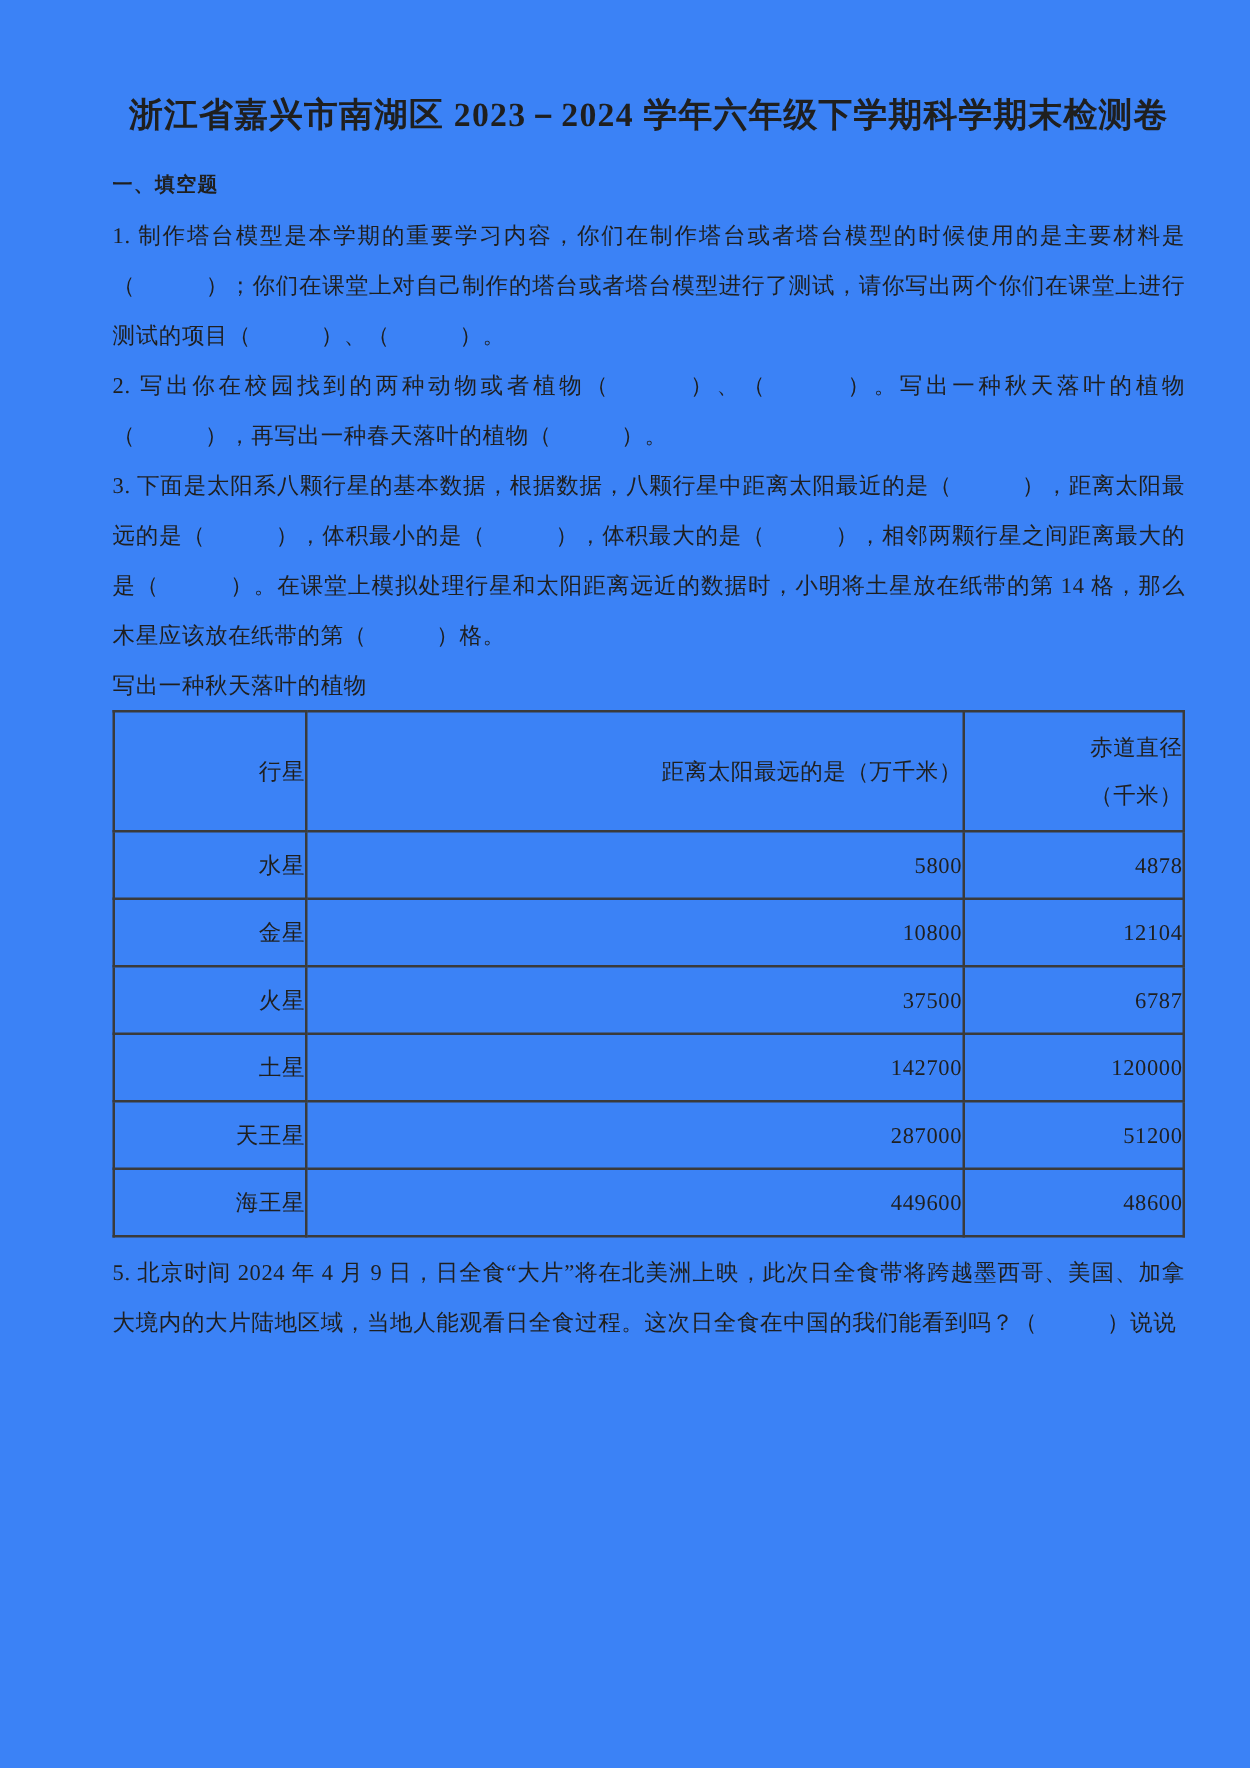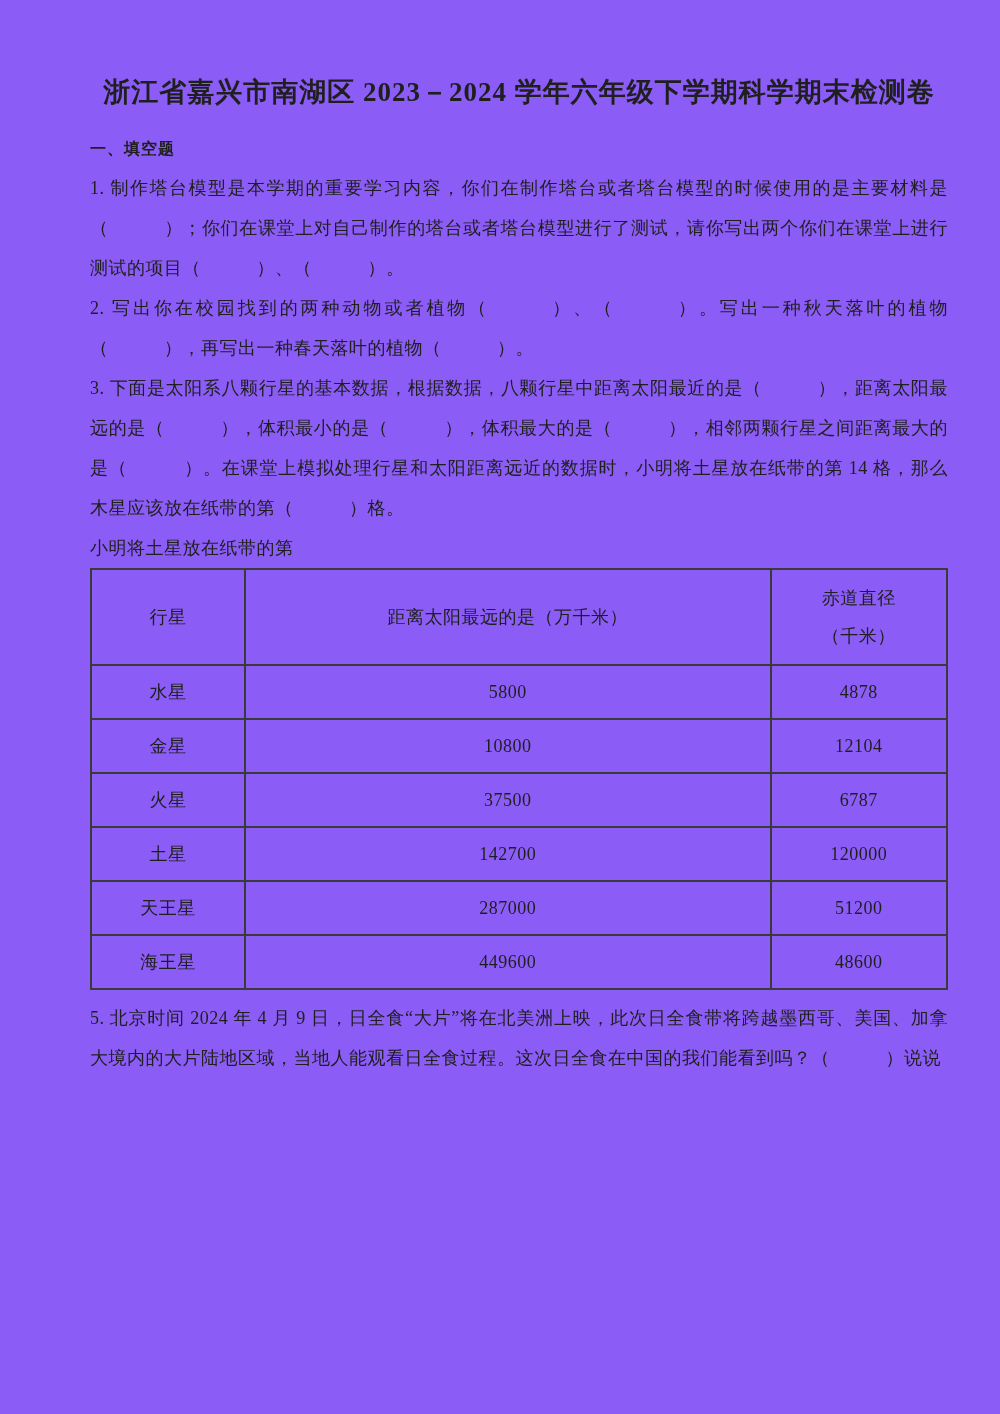--- a/index.html
+++ b/index.html
@@ -12,21 +12,21 @@
     height: 1414px;
     font-family: "Liberation Serif", "DejaVu Serif", serif;
     color: #1f1f1f;
     overflow: hidden;
   }
   .page {
     box-sizing: border-box;
     width: 1000px;
     height: 1414px;
     padding: 74px 52px 0 90px;
-    background: #8b5cf6;
+    background: #3b82f6;
   }
   .title {
     margin: 0 0 26px 0;
     font-size: 27px;
     line-height: 36px;
     font-weight: bold;
     text-align: center;
     letter-spacing: 1px;
   }
   .section-heading {
@@ -60,21 +60,21 @@
     width: 100%;
     border-collapse: collapse;
     table-layout: fixed;
   }
   table.planets col.c1 { width: 18%; }
   table.planets col.c2 { width: 61.4%; }
   table.planets col.c3 { width: 20.6%; }
   table.planets th,
   table.planets td {
     border: 2px solid #3a3a3a;
-    text-align: center;
+    text-align: right;
     vertical-align: middle;
     font-size: 18px;
     font-weight: normal;
     padding: 0;
     letter-spacing: 0.5px;
   }
   table.planets thead th {
     height: 94px;
   }
   table.planets tbody td {
@@ -92,21 +92,21 @@
   <h1 class="title">浙江省嘉兴市南湖区 2023－2024 学年六年级下学期科学期末检测卷</h1>
 
   <h2 class="section-heading">一、填空题</h2>
 
   <p class="question q1">1. 制作塔台模型是本学期的重要学习内容，你们在制作塔台或者塔台模型的时候使用的是主要材料是（　　　）；你们在课堂上对自己制作的塔台或者塔台模型进行了测试，请你写出两个你们在课堂上进行测试的项目（　　　）、（　　　）。</p>
 
   <p class="question q2">2. 写出你在校园找到的两种动物或者植物（　　　）、（　　　）。写出一种秋天落叶的植物（　　　），再写出一种春天落叶的植物（　　　）。</p>
 
   <p class="question q3">3. 下面是太阳系八颗行星的基本数据，根据数据，八颗行星中距离太阳最近的是（　　　），距离太阳最远的是（　　　），体积最小的是（　　　），体积最大的是（　　　），相邻两颗行星之间距离最大的是（　　　）。在课堂上模拟处理行星和太阳距离远近的数据时，小明将土星放在纸带的第 14 格，那么木星应该放在纸带的第（　　　）格。</p>
 
-  <p class="table-caption">小明将土星放在纸带的第</p>
+  <p class="table-caption">写出一种秋天落叶的植物</p>
 
   <table class="planets">
     <colgroup>
         <col class="c1">
         <col class="c2">
         <col class="c3">
       </colgroup>
     <thead>
       <tr>
         <th>行星</th>

